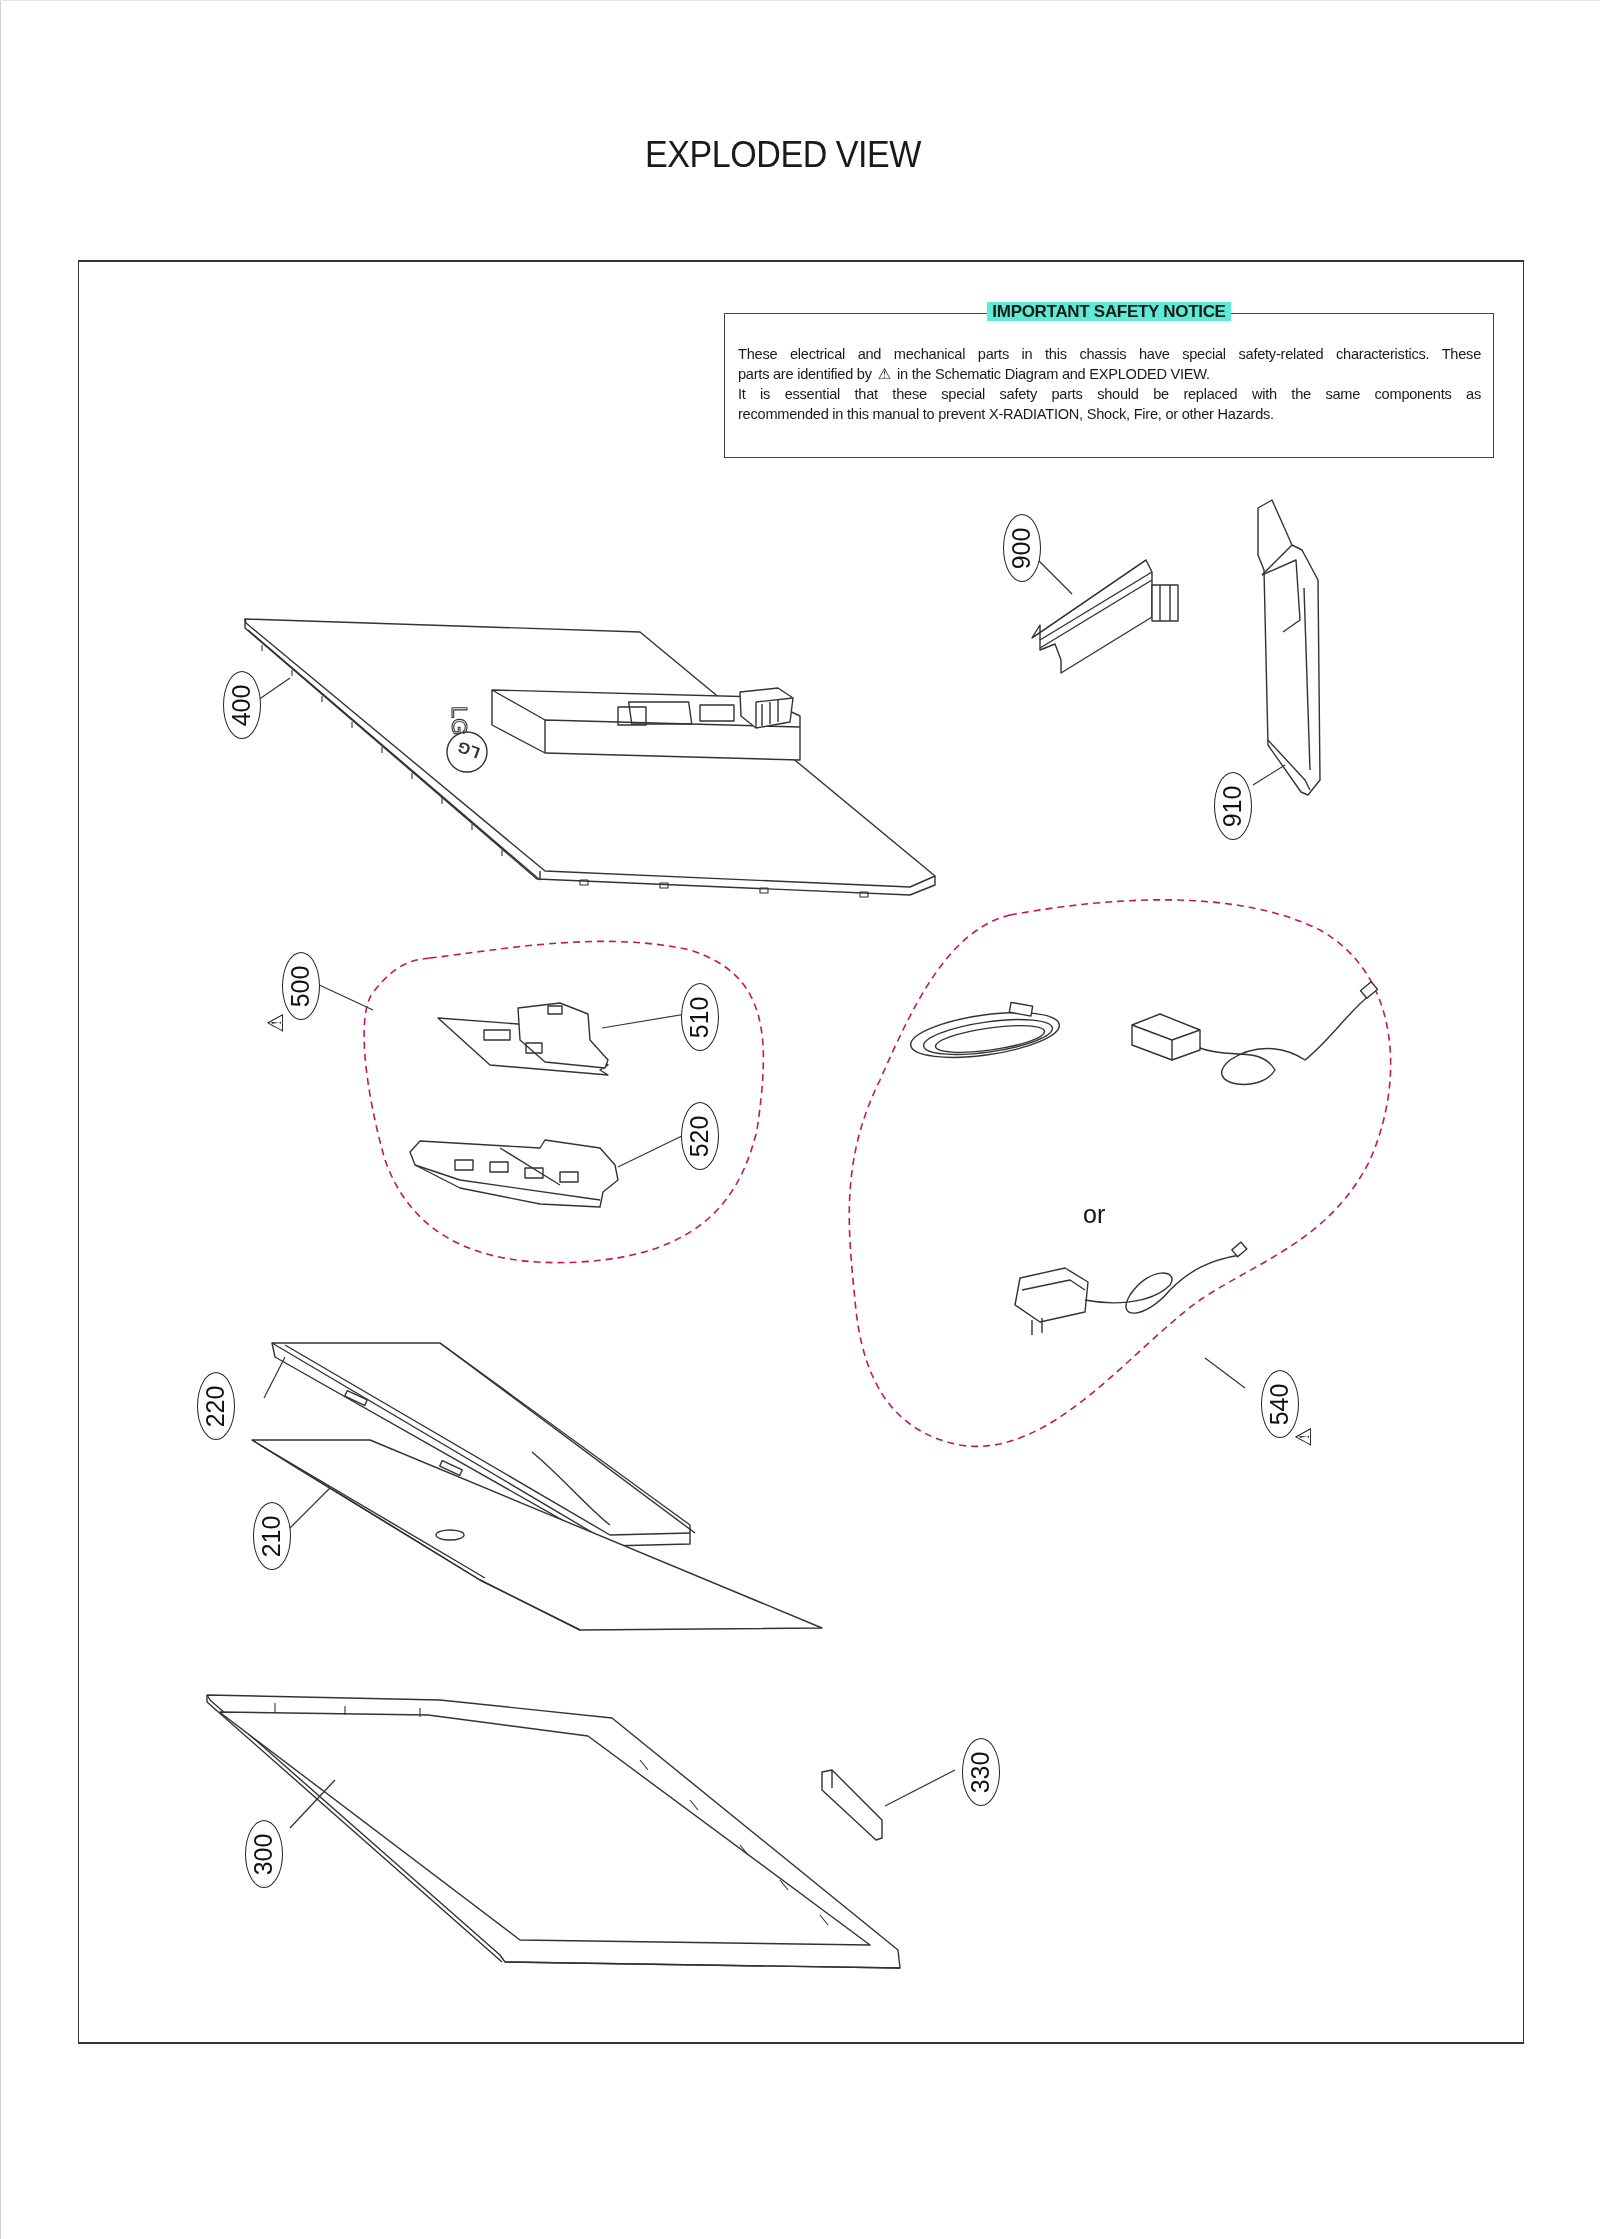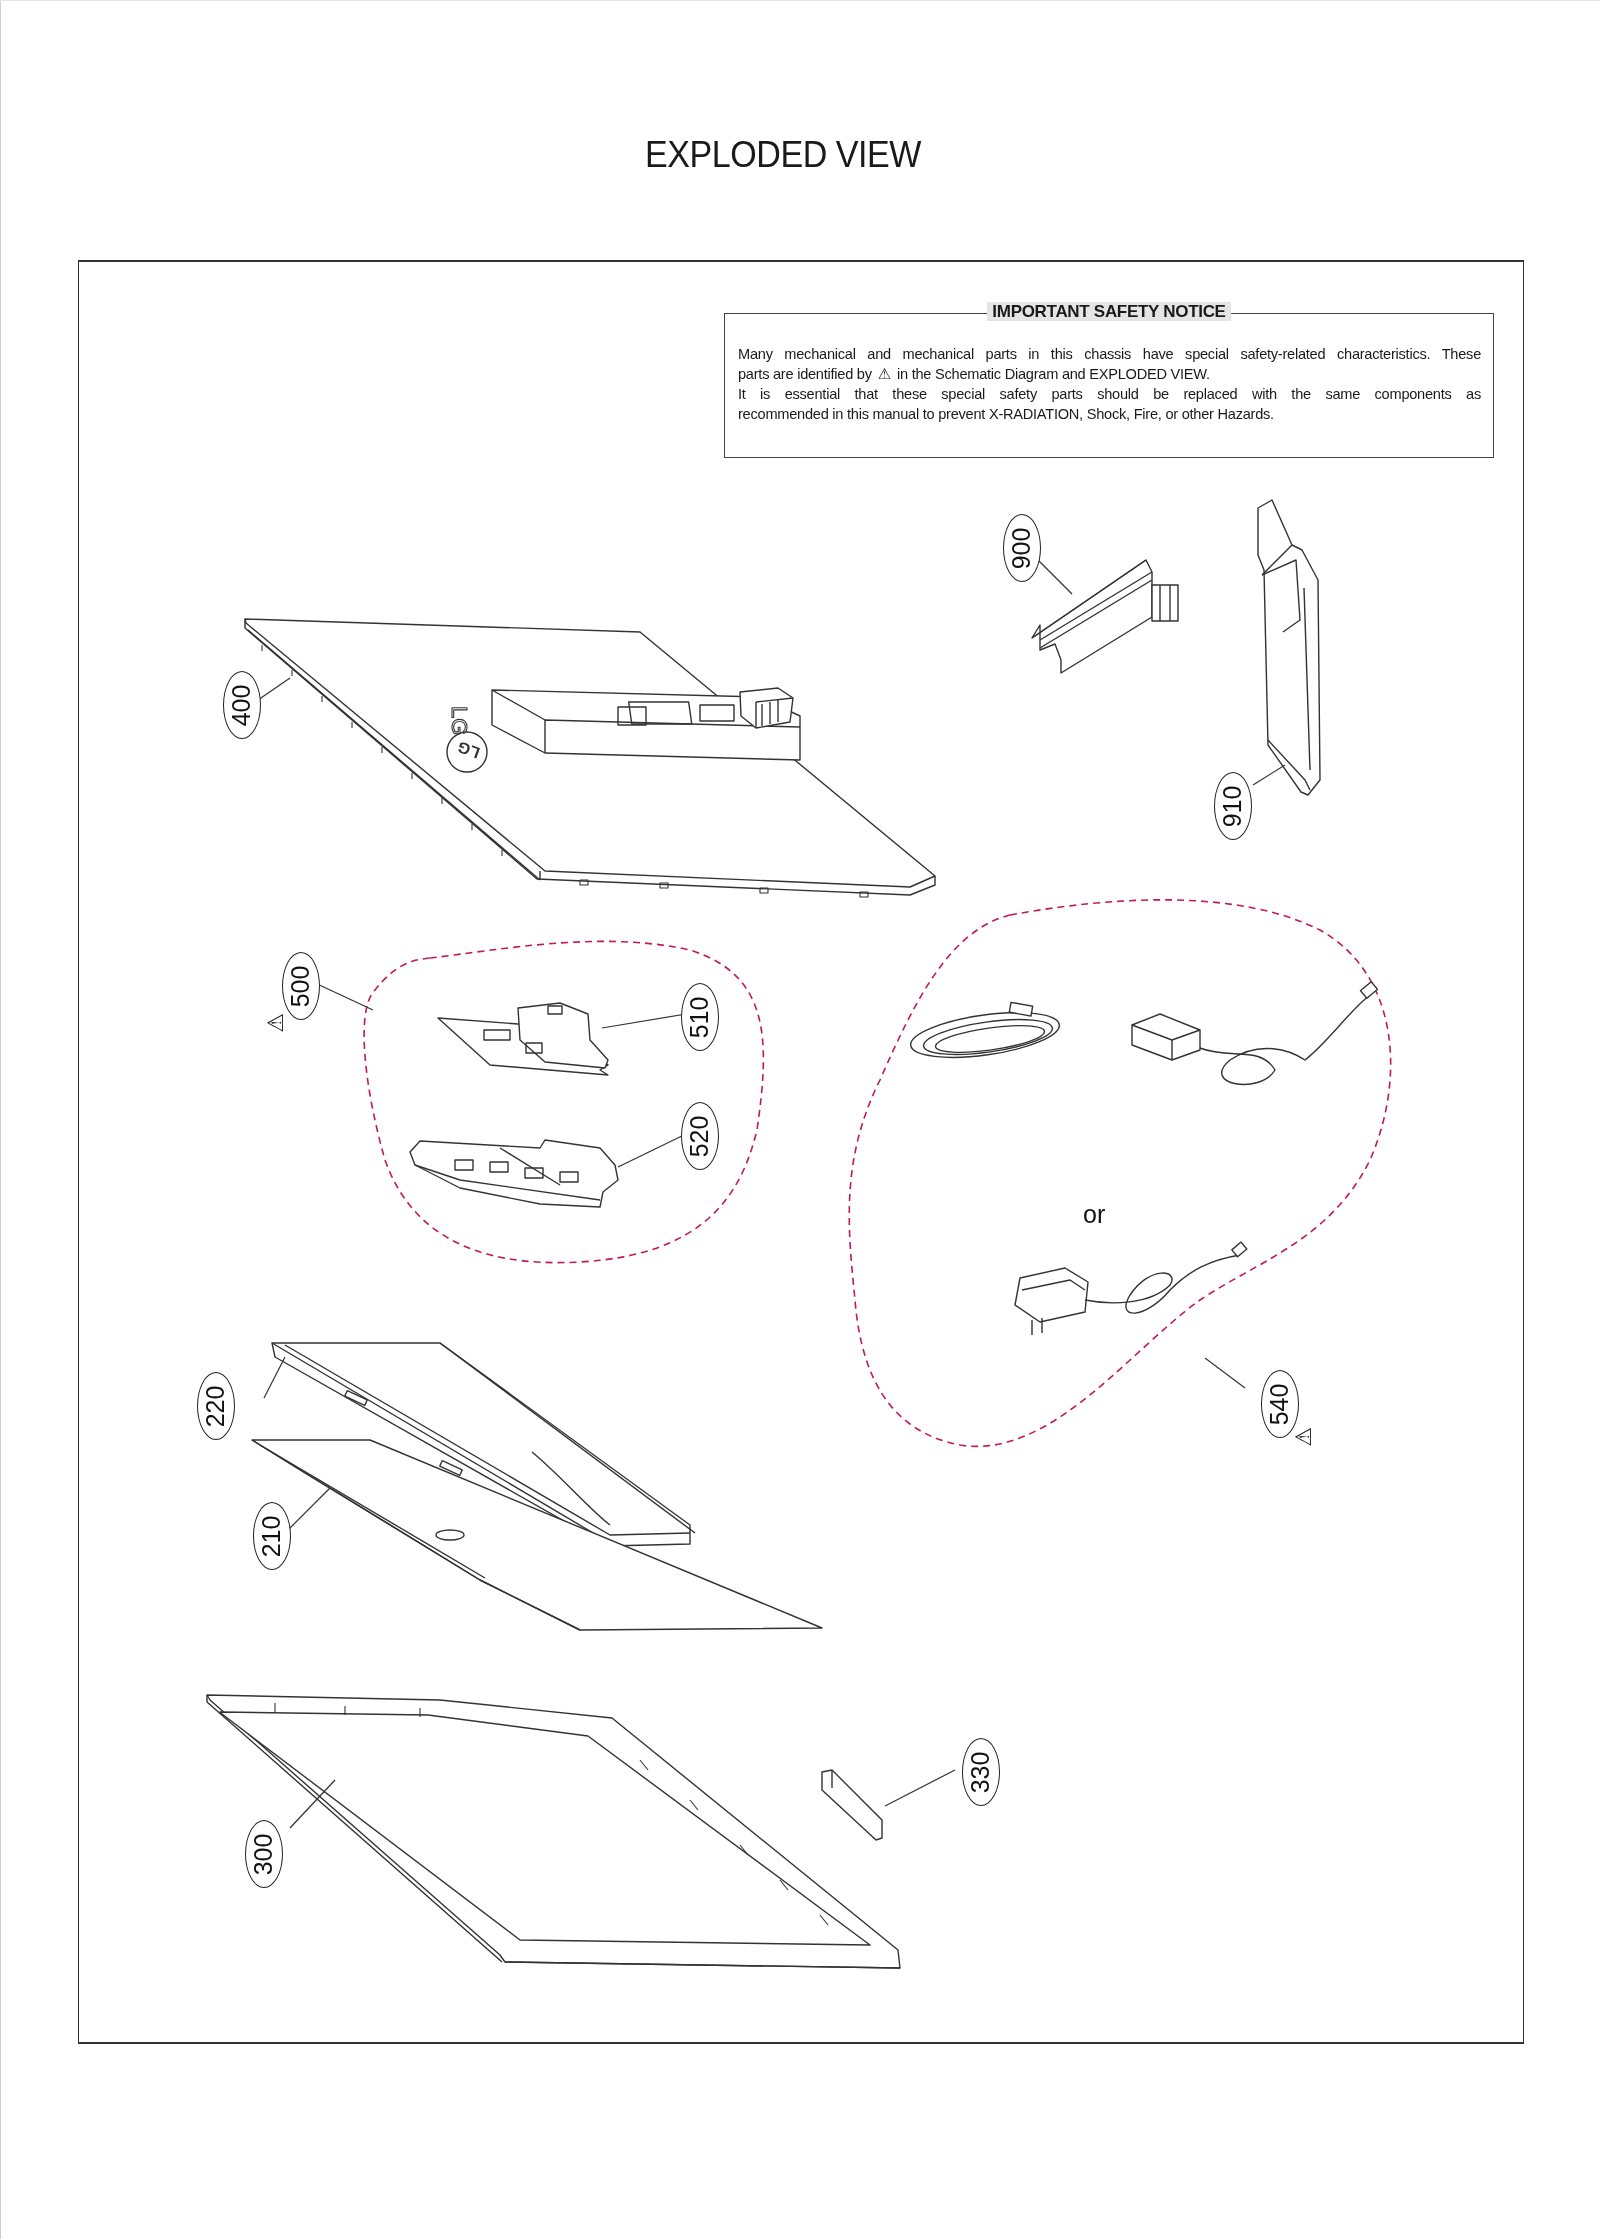--- a/index.html
+++ b/index.html
@@ -3,21 +3,21 @@
   <meta charset="utf-8">
   <style>
     html, body { margin: 0; padding: 0; background: #ffffff; }
     body { width: 1600px; height: 2239px; position: relative; overflow: hidden; font-family: "Liberation Sans", sans-serif; color: #1a1a1a; }
     .page-edge { position: absolute; left: 0; top: 0; width: 1px; height: 2239px; background: #cfcfcf; }
     .page-top-edge { position: absolute; left: 0; top: 0; width: 1600px; height: 1px; background: #e4e4e4; }
     .title { position: absolute; left: 0; width: 1566px; top: 134px; text-align: center; font-size: 37px; letter-spacing: -0.5px; transform: scaleX(0.92); transform-origin: 783px 0; color: #1a1a1a; }
     .frame { position: absolute; left: 78px; top: 260px; width: 1446px; height: 1784px; border: 1.5px solid #333; border-top-width: 2px; border-bottom-width: 2px; box-sizing: border-box; }
     .notice { position: absolute; left: 724px; top: 313px; width: 770px; height: 145px; border: 1.5px solid #444; box-sizing: border-box; }
     .notice-title { position: absolute; top: -12px; left: 0; width: 100%; text-align: center; }
-    .notice-title span { background: #e5e5e5; padding: 0 5px; font-weight: bold; font-size: 17px; letter-spacing: -0.3px; }
+    .notice-title span { background: #5eead4; padding: 0 5px; font-weight: bold; font-size: 17px; letter-spacing: -0.3px; }
     .notice-body { position: absolute; left: 13px; right: 12px; top: 30px; font-size: 14.6px; line-height: 20px; letter-spacing: -0.25px; }
     .notice-body .l { display: block; white-space: nowrap; }
     .notice-body .j { text-align: justify; text-align-last: justify; }
     .tri { display: inline-block; font-size: 15px; margin: 0 6px; }
     svg.art { position: absolute; left: 0; top: 0; }
     .callout { position: absolute; width: 38px; height: 68px; border: 1.5px solid #222; border-radius: 50%; box-sizing: border-box; display: flex; align-items: center; justify-content: center; background: #fff; }
     .callout span { transform: rotate(-90deg); font-size: 25px; white-space: nowrap; color: #111; }
     .warn { position: absolute; font-size: 22px; transform: rotate(-90deg); color: #222; }
     .or-label { position: absolute; left: 1083px; top: 1200px; font-size: 25px; color: #111; }
   </style>
@@ -29,21 +29,21 @@
 
 <div class="title">EXPLODED VIEW</div>
 
 <div class="frame"></div>
 
 <div class="notice">
   <div class="notice-title">
     <span>IMPORTANT SAFETY NOTICE</span>
   </div>
   <div class="notice-body">
-    <span class="l j">Many mechanical and mechanical parts in this chassis have special safety-related characteristics. These</span>
+    <span class="l j">These electrical and mechanical parts in this chassis have special safety-related characteristics. These</span>
     <span class="l"><span>parts are identified by</span><span class="tri">⚠</span><span>in the Schematic Diagram and EXPLODED VIEW.</span></span>
     <span class="l j">It is essential that these special safety parts should be replaced with the same components as</span>
     <span class="l">recommended in this manual to prevent X-RADIATION, Shock, Fire, or other Hazards.</span>
   </div>
 </div>
 
 <svg class="art" width="1600" height="2239" viewBox="0 0 1600 2239" fill="none" stroke="#333" stroke-width="1.4" stroke-linejoin="round">
 
   <g>
     <polygon points="245,619 640,632 935,876 910,887 545,871 246,623" fill="#fff"></polygon>

